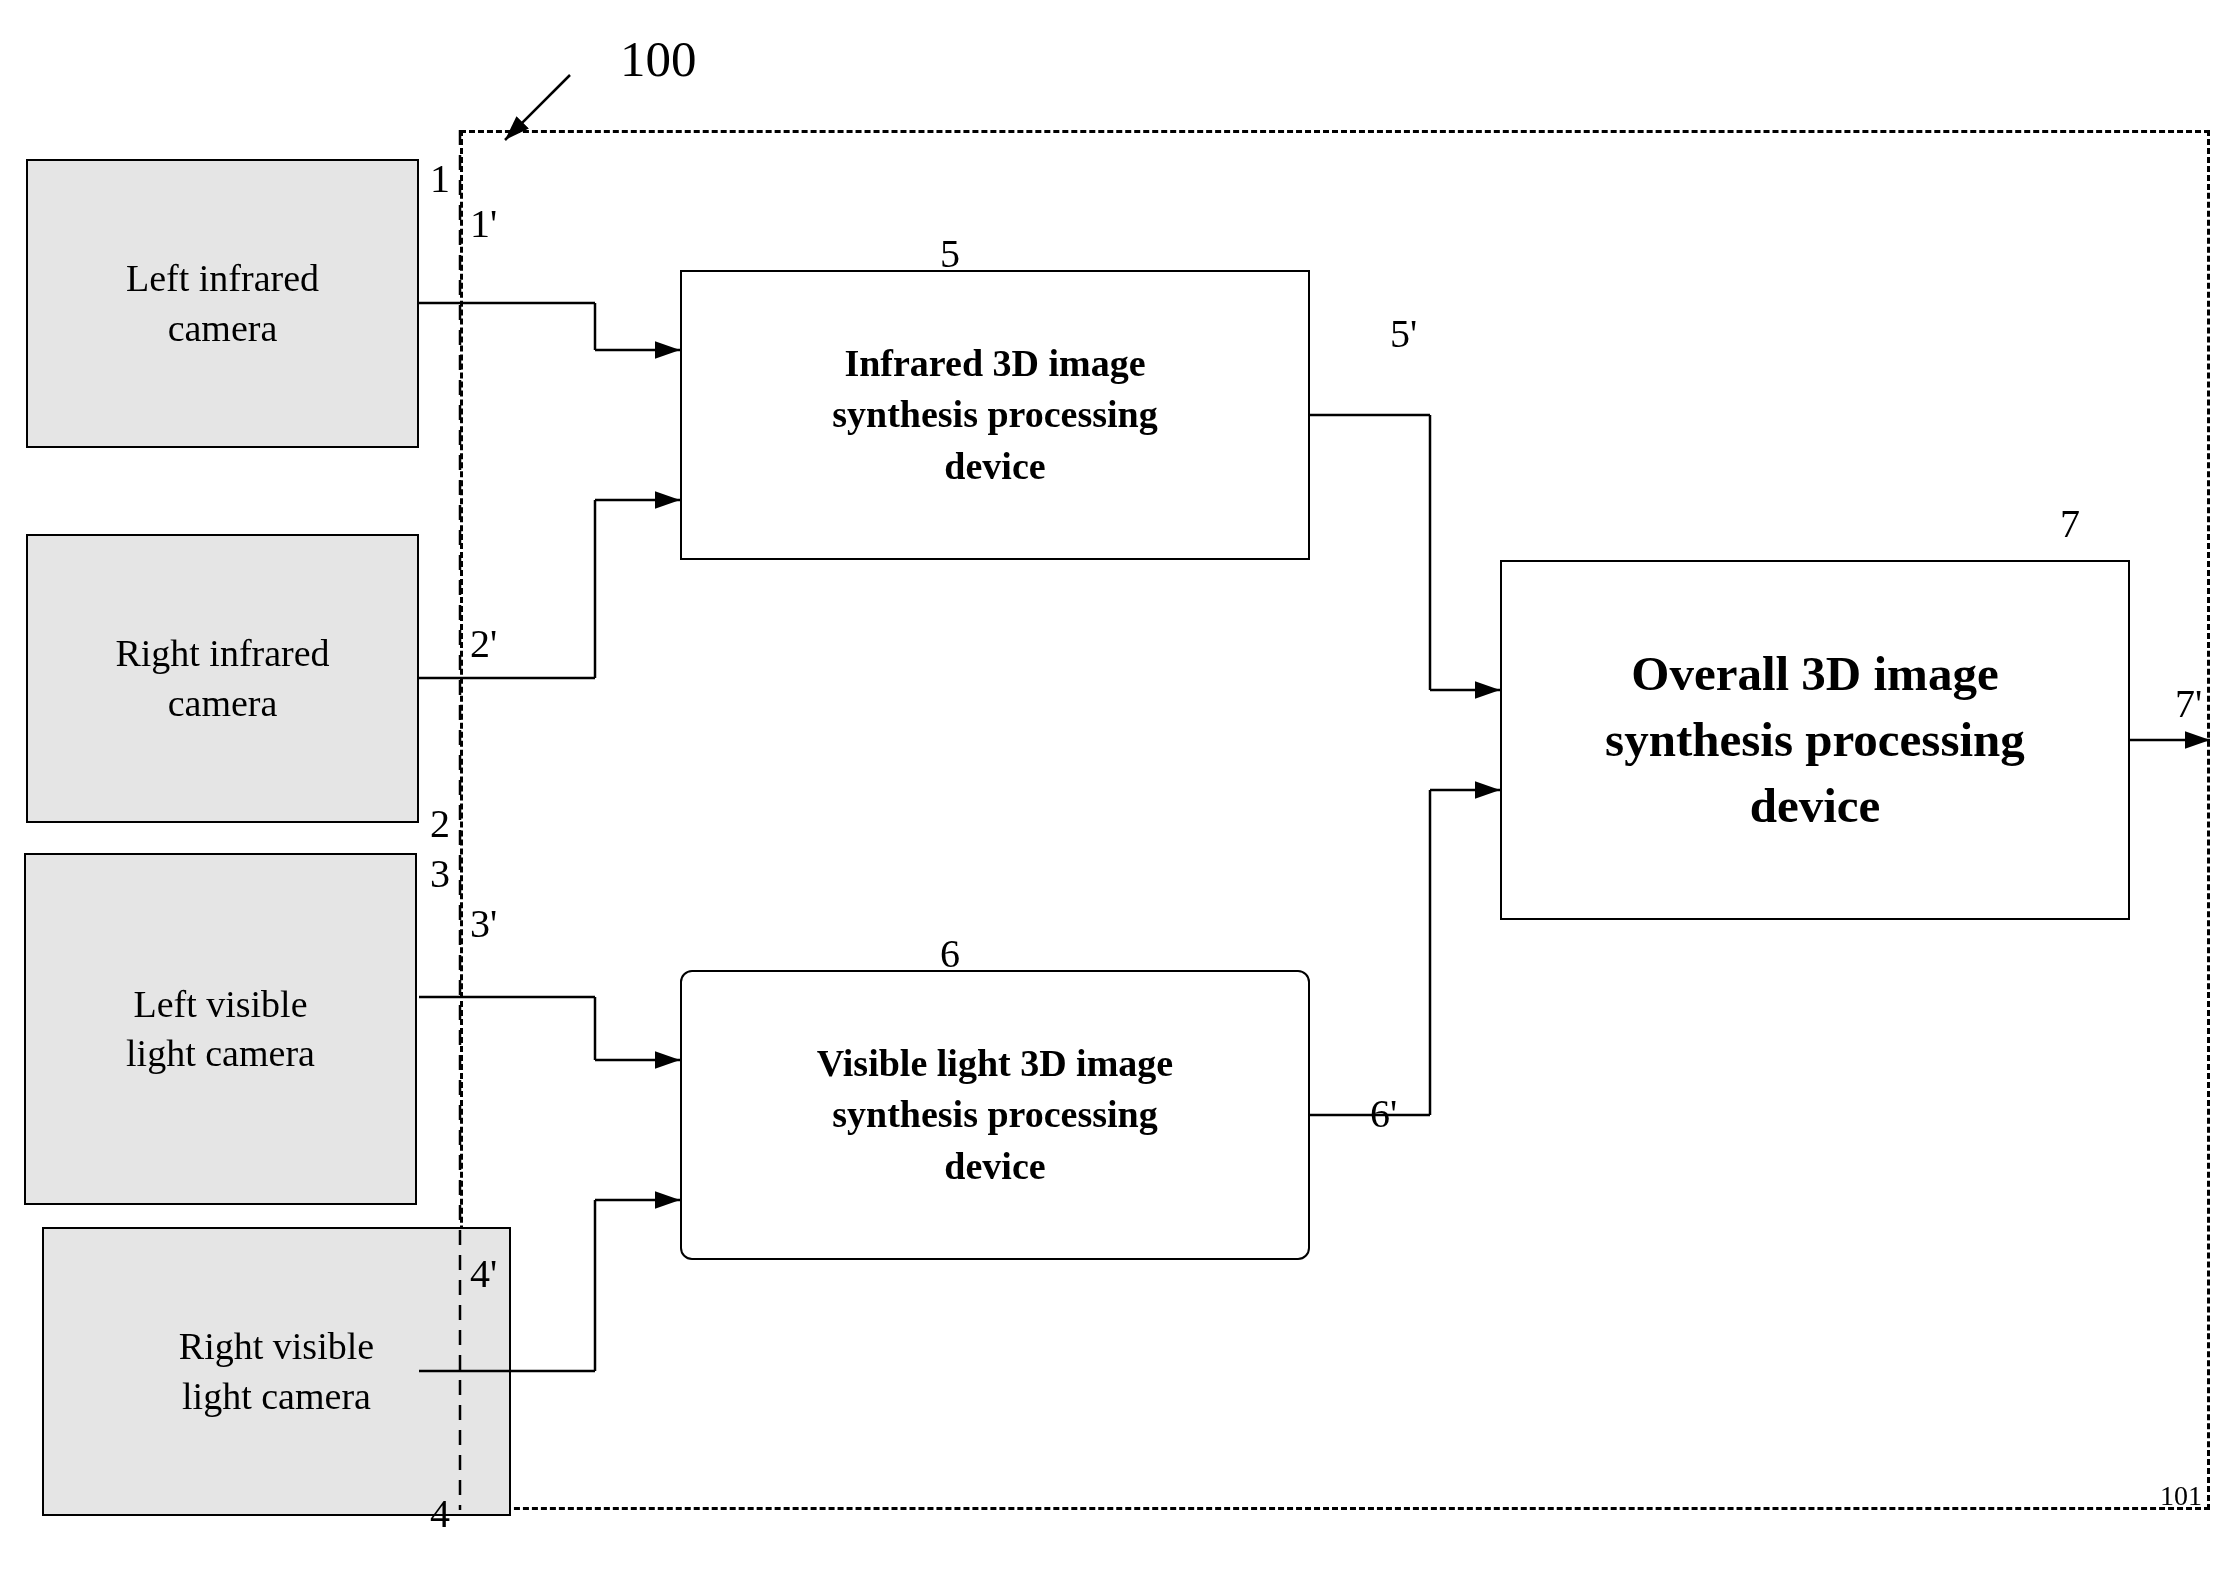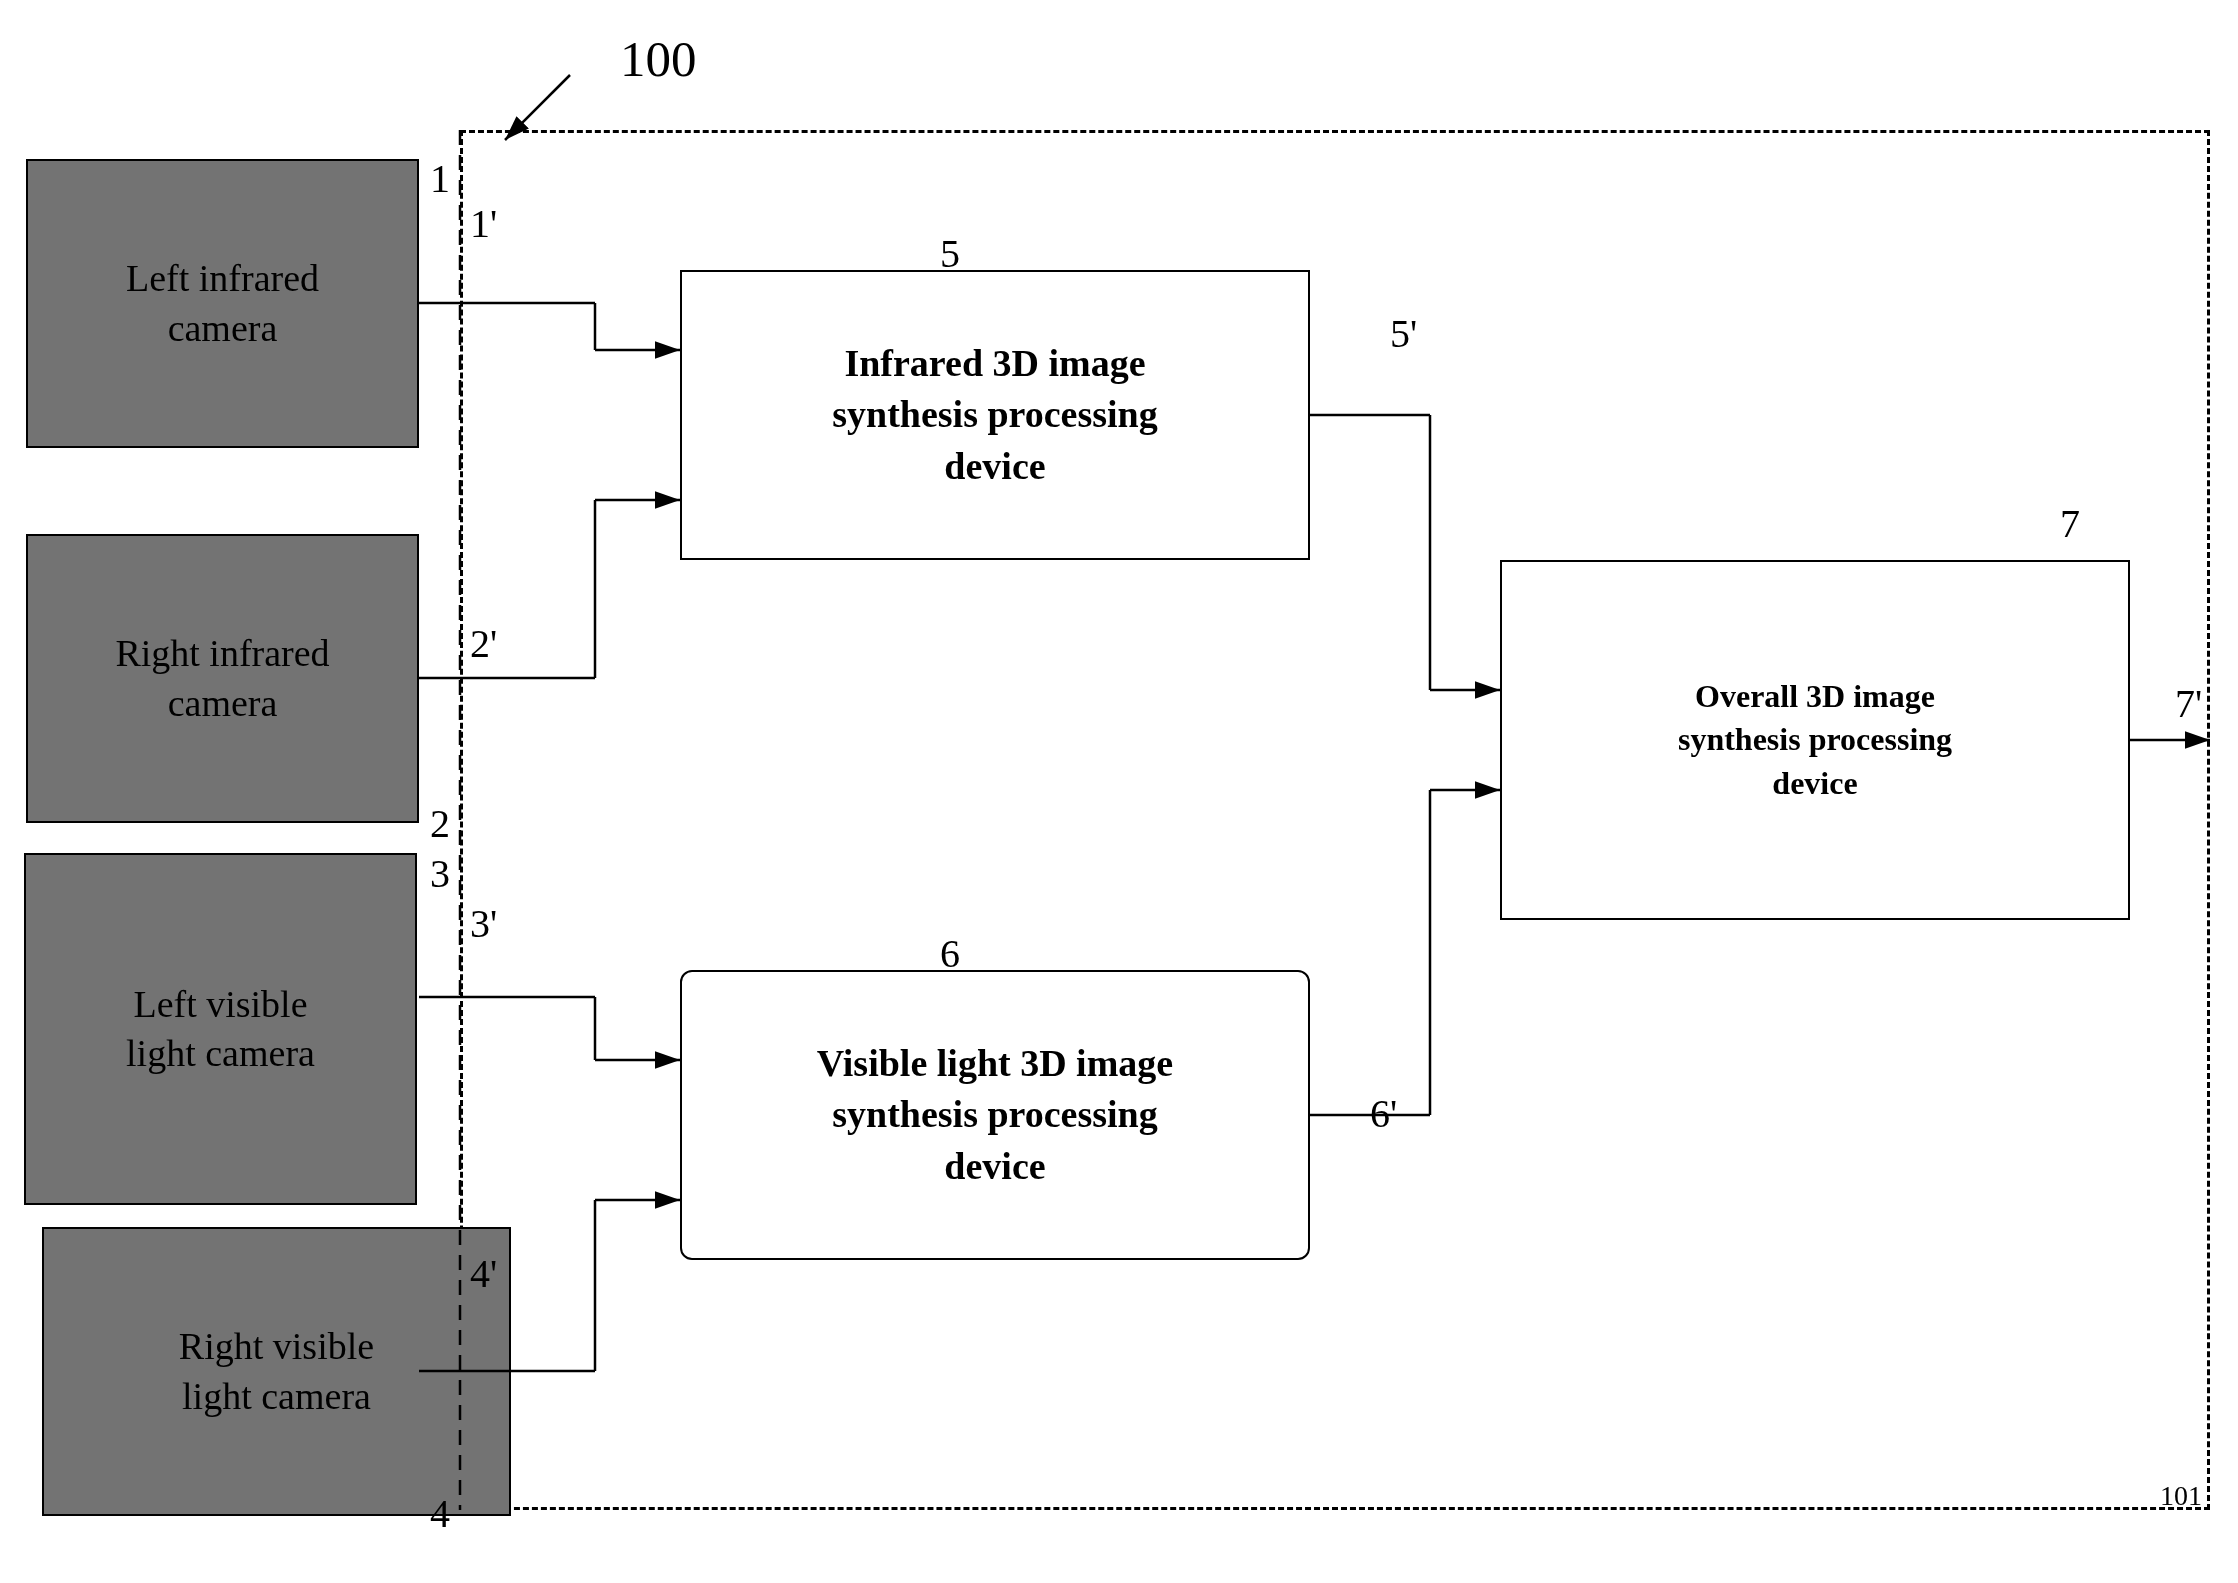--- a/index.html
+++ b/index.html
@@ -15,21 +15,21 @@
     .diagram-container {
       position: absolute;
       top: 0; left: 0;
       width: 100%; height: 100%;
     }
 
     
     .camera-box {
       position: absolute;
       border: 2.5px solid #000;
-      background: #737373;
+      background: #e5e5e5;
       display: flex;
       align-items: center;
       justify-content: center;
       text-align: center;
       font-size: 38px;
       line-height: 1.3;
       padding: 10px;
     }
 
     
@@ -49,21 +49,21 @@
 
     
     .overall-box {
       position: absolute;
       border: 2.5px solid #000;
       background: #fff;
       display: flex;
       align-items: center;
       justify-content: center;
       text-align: center;
-      font-size: 32px;
+      font-size: 49px;
       font-weight: bold;
       line-height: 1.35;
       padding: 10px;
     }
 
     
     .dashed-boundary {
       position: absolute;
       border: 3px dashed #000;
     }

